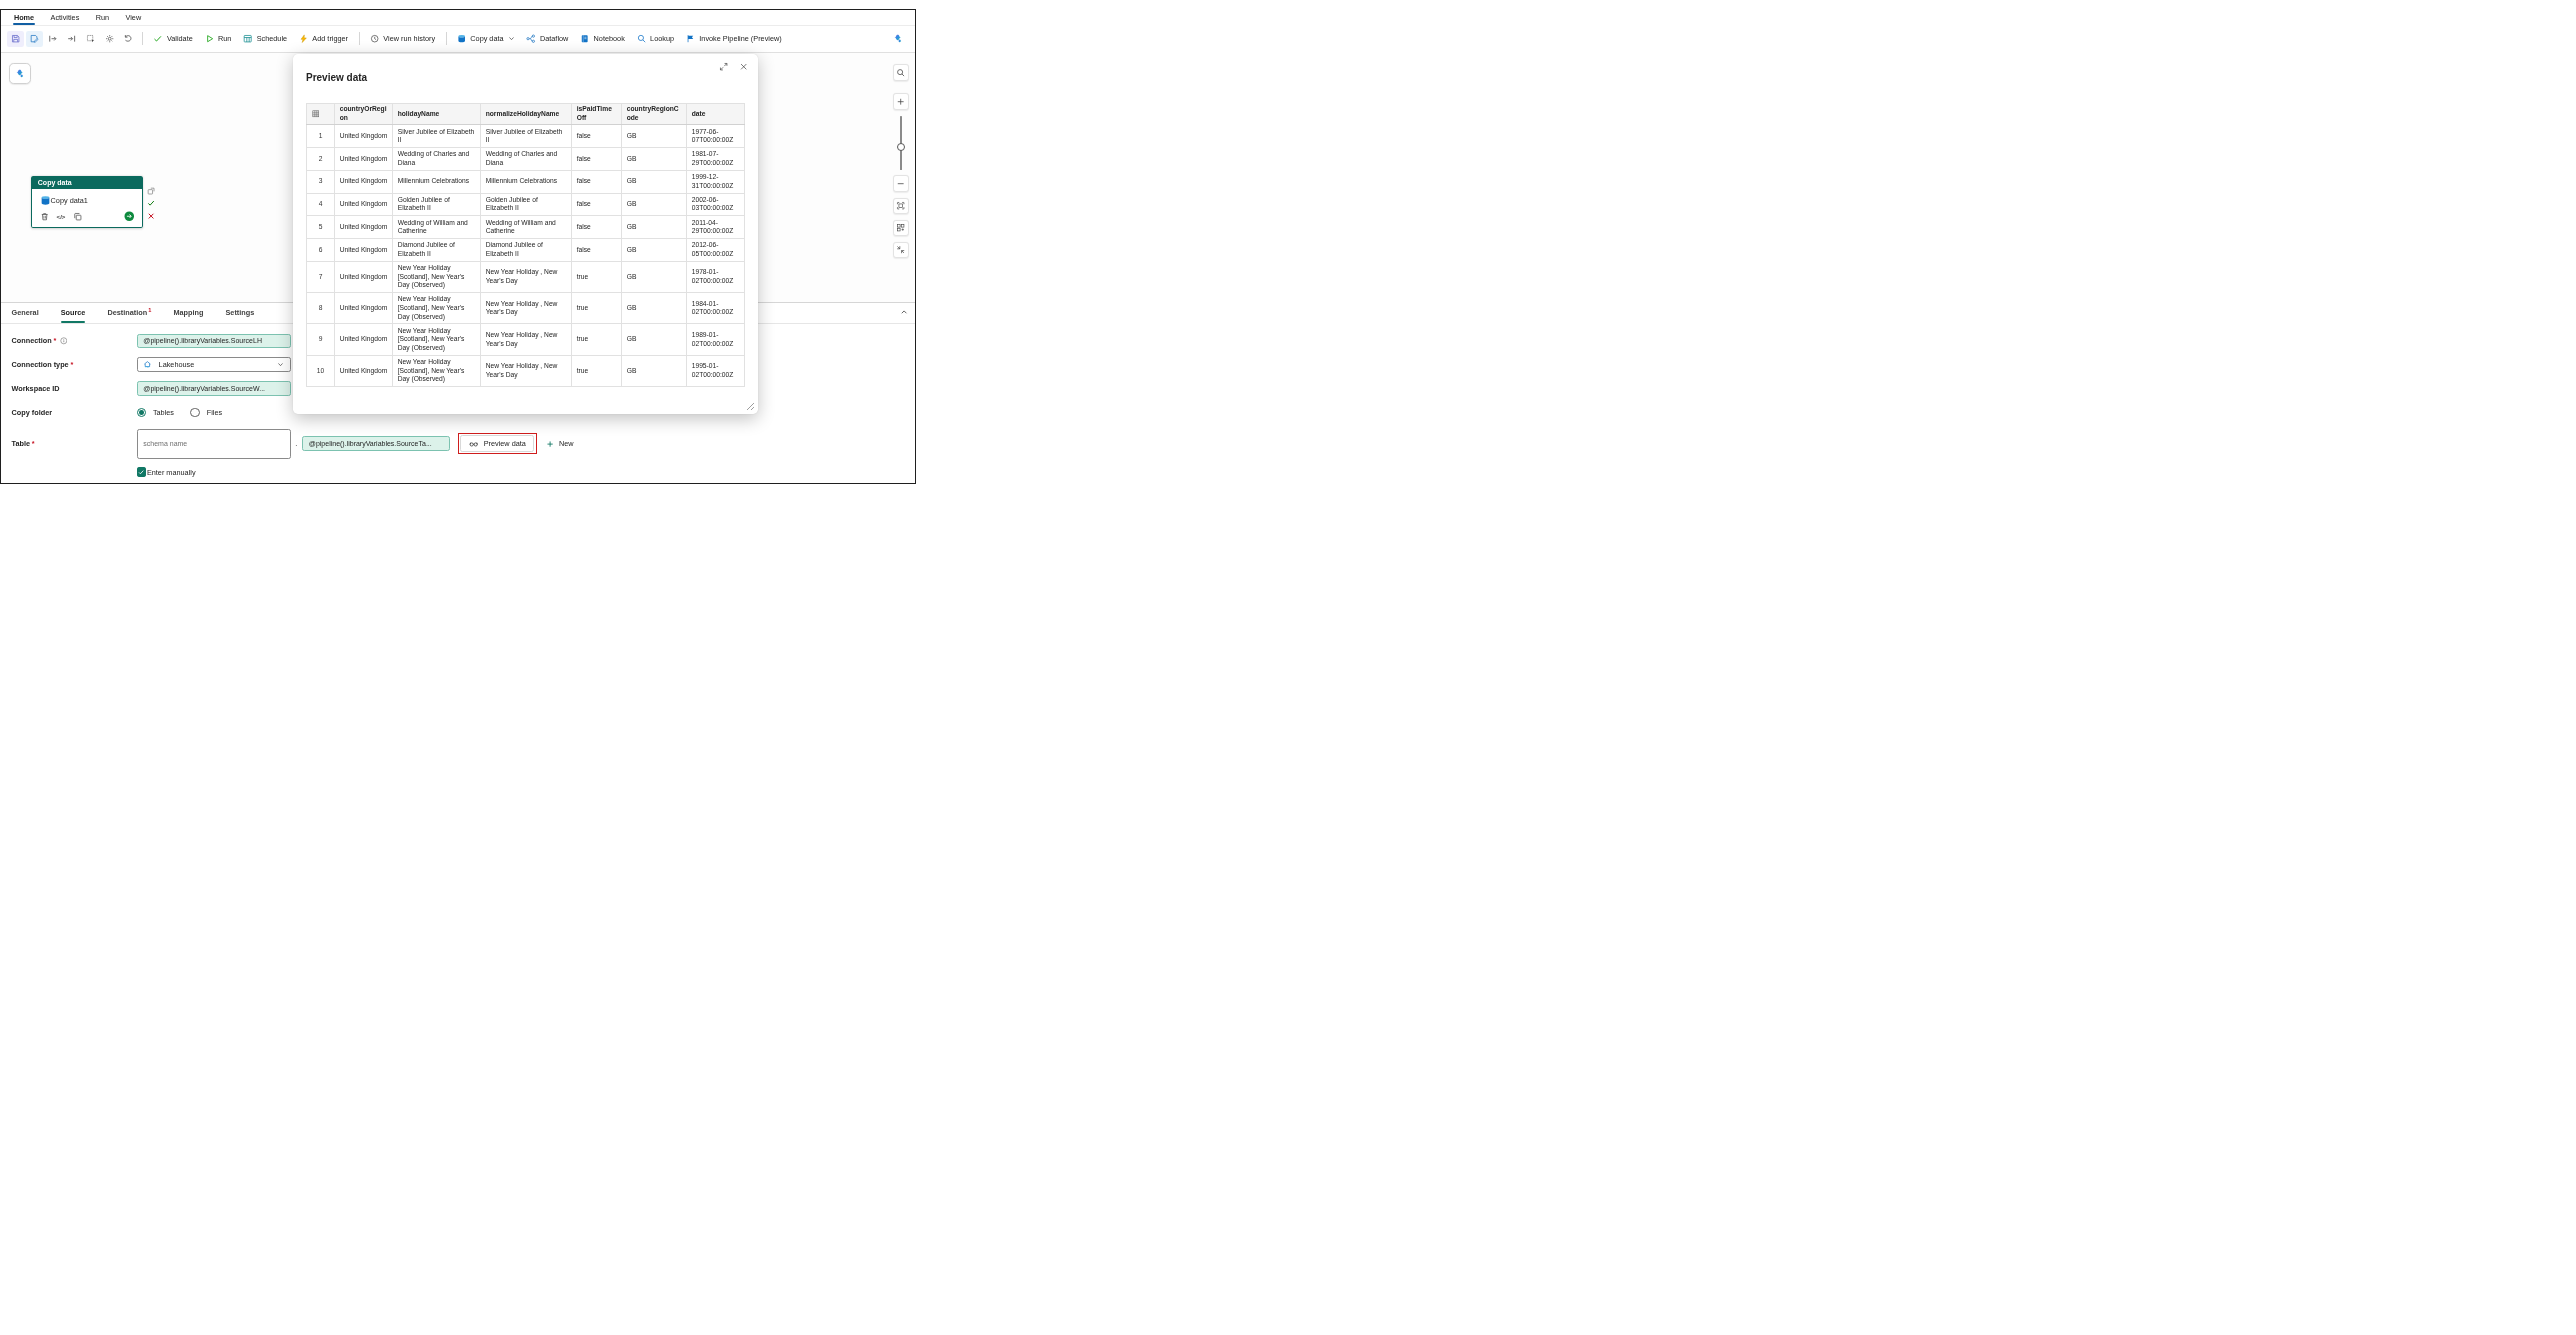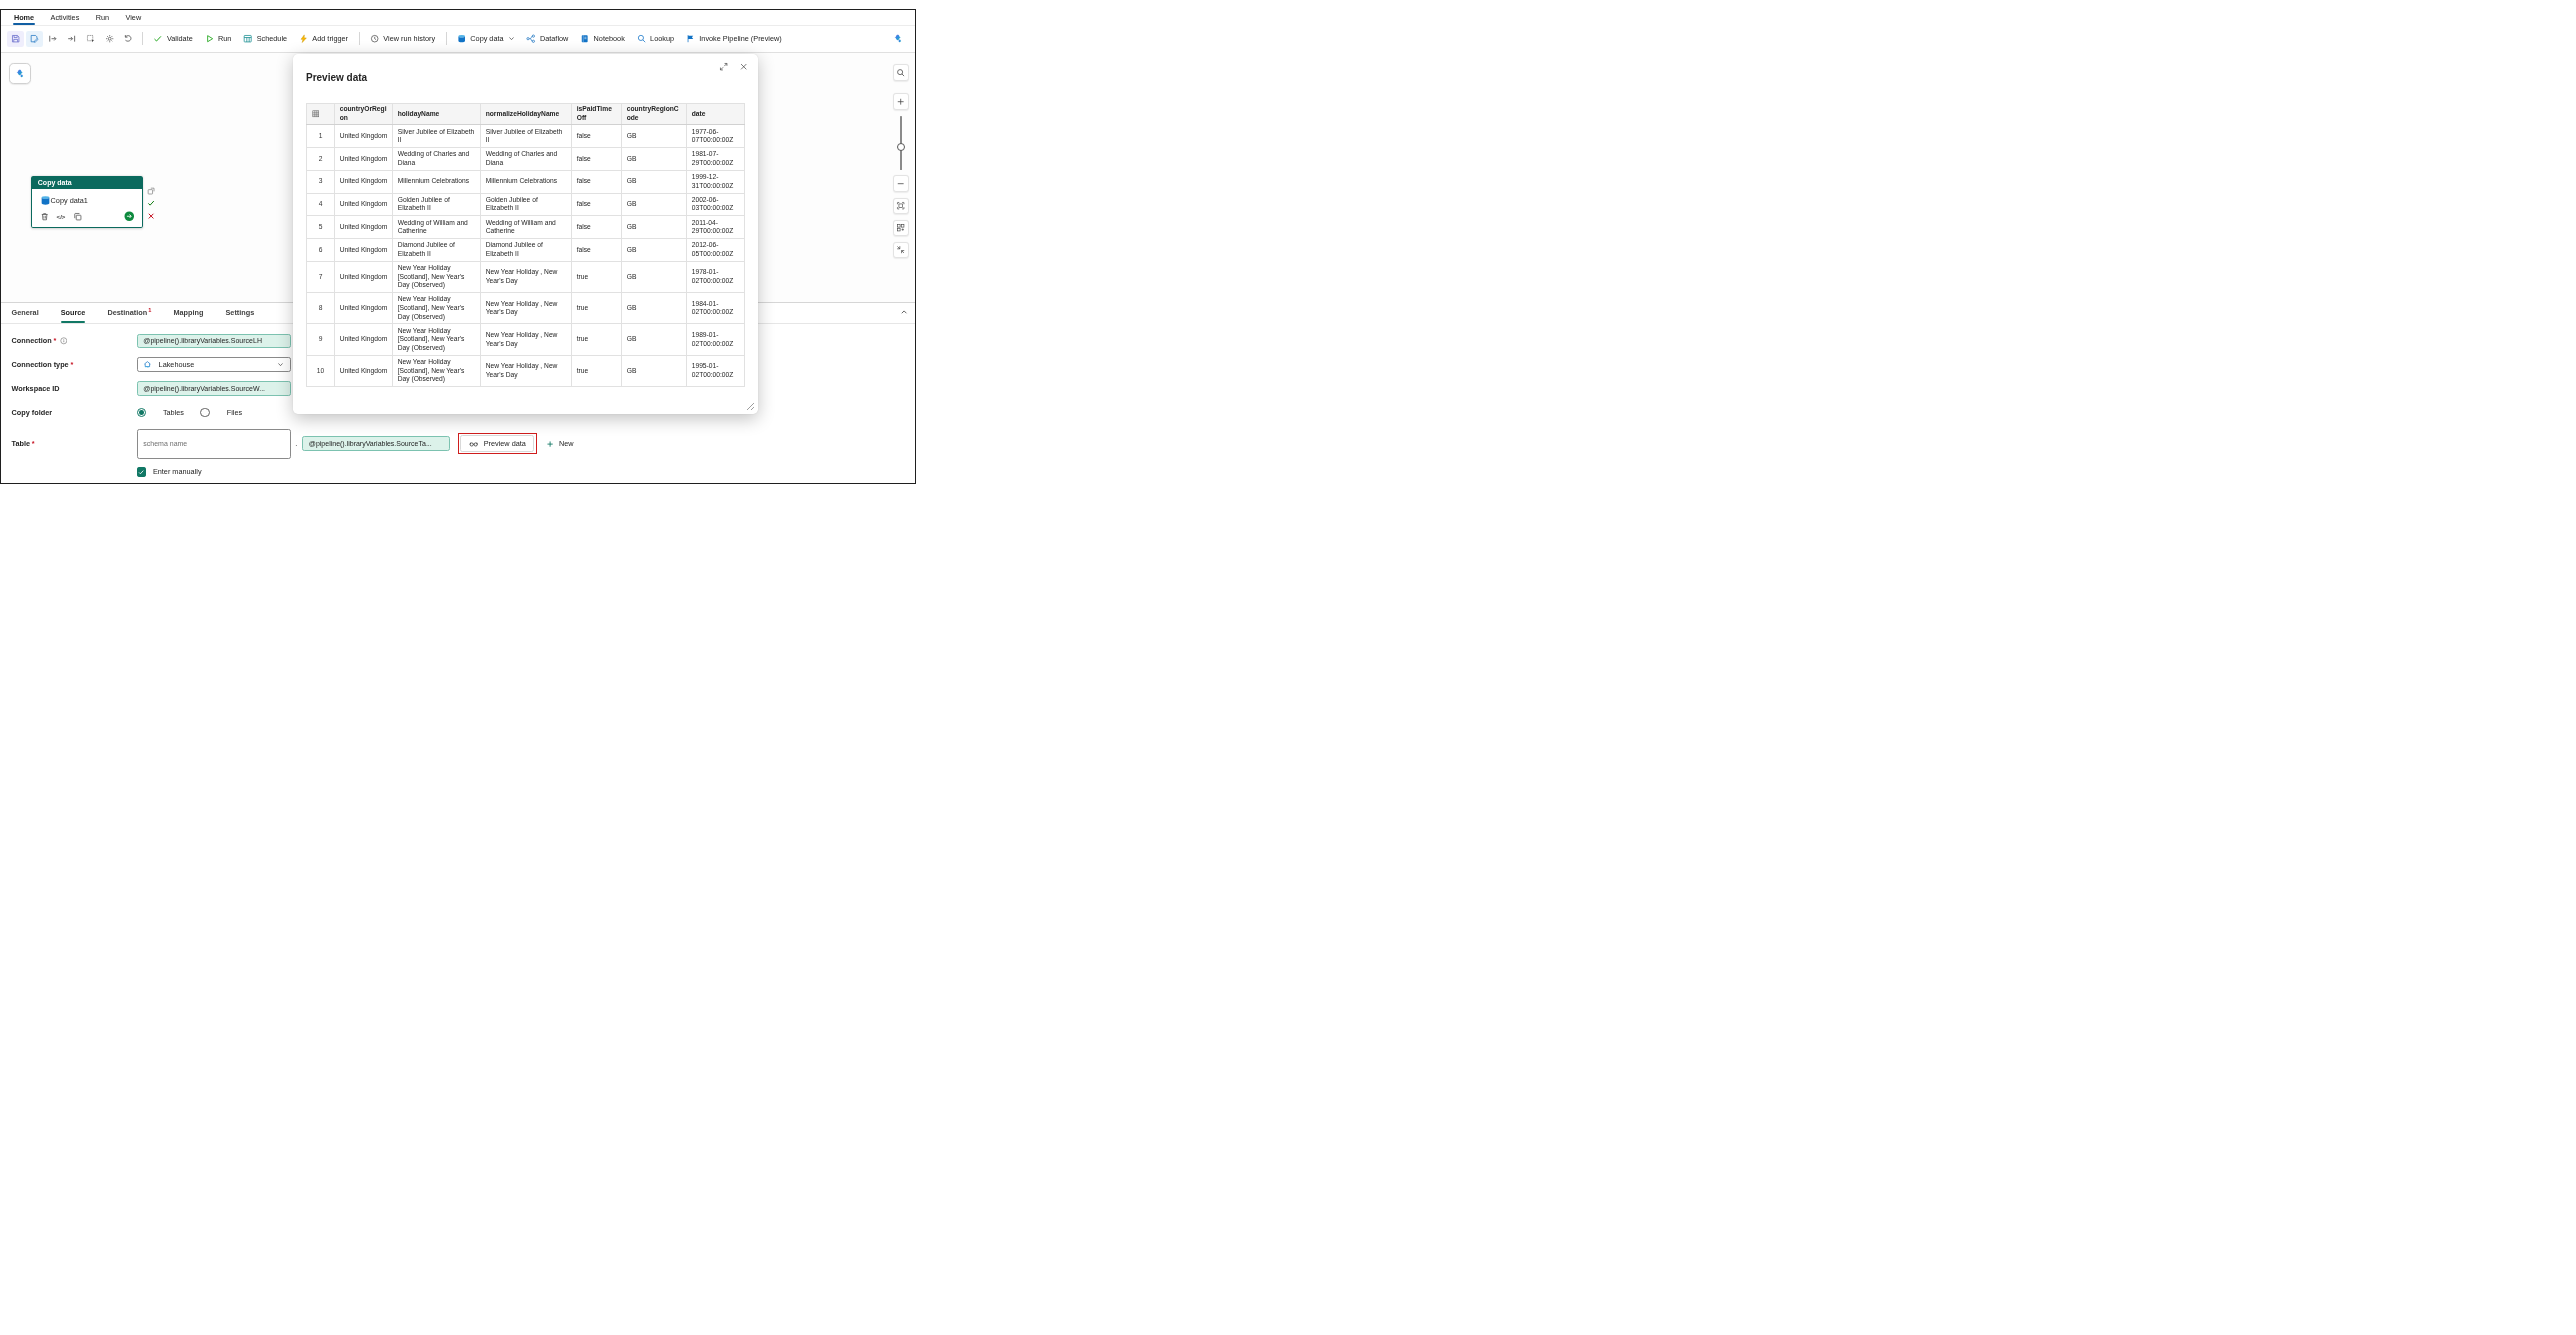--- a/index.html
+++ b/index.html
@@ -58,32 +58,32 @@
   .form { padding: 9.4px 10.5px 0; }
   .form-row { display: flex; align-items: center; margin-bottom: 8.8px; min-height: 15px; }
   .form-label { width: 125px; font-size: 7.3px; font-weight: 600; display: flex; align-items: center; flex: none; }
   .req { color: #c50f1f; margin-left: 1.8px; }
   .info-ic { margin-left: 3.5px; display: flex; }
   .pill { width: 154px; height: 14.6px; display: flex; align-items: center; padding: 0 5.8px; background: #dcf2ea; border: 0.6px solid #7cc2b0; border-radius: 2.3px; font-size: 7px; white-space: nowrap; overflow: hidden; }
   .pill.table-pill { width: 148px; }
   .dropdown { width: 154px; height: 15px; display: flex; align-items: center; gap: 7px; padding: 0 5.3px; border: 0.6px solid #8a8a8a; border-radius: 2.3px; background: #fff; font-size: 7.3px; }
   .dd-chevron { margin-left: auto; display: flex; }
   .radio-group { display: flex; gap: 16.4px; align-items: center; font-size: 7.3px; }
-  .radio-opt { display: flex; gap: 17px; }
+  .radio-opt { display: flex; gap: 7px; }
   .radio { width: 9.4px; height: 9.4px; border-radius: 50%; border: 0.6px solid #616161; background: #fff; display: flex; align-items: center; justify-content: center; flex: none; }
   .radio.checked { border: 0.6px solid #117865; }
   .radio-dot { width: 4.7px; height: 4.7px; border-radius: 50%; background: #117865; }
   .text-input { width: 154px; height: 30px; border: 0.6px solid #8a8a8a; border-radius: 2.3px; padding: 0 5.8px; font-size: 7px; font-family: inherit; color: #242424; }
   .text-input::placeholder { color: #707070; }
   .dot-sep { margin: 0 4.7px; font-size: 7.6px; }
   .gap14 { width: 8.2px; flex: none; }
   .preview-wrap { border: 1.2px solid #cf1d1d; padding: 1.2px; margin-right: 9.4px; flex: none; }
   .preview-btn { display: flex; align-items: center; gap: 5.3px; padding: 2.9px 7.6px; background: #fff; border: 0.6px solid #d9d9d9; border-radius: 2.3px; font-size: 7.3px; }
   .new-btn { display: flex; align-items: center; gap: 4.7px; font-size: 7.3px; }
-  .checkbox-row { margin-left: 125px; display: flex; gap: 7px; margin-bottom: 10.5px; font-size: 7.3px; }
+  .checkbox-row { margin-left: 125px; display: flex; align-items: center; gap: 1px; margin-bottom: 10.5px; font-size: 7.3px; }
   .checkbox { width: 9.4px; height: 9.4px; background: #117865; border: 0.6px solid #117865; border-radius: 1.8px; display: flex; align-items: center; justify-content: center; flex: none; }
   .advanced-row { display: flex; align-items: center; gap: 4.1px; font-size: 7.3px; font-weight: 700; margin-top: 3.5px; }
 
   
   .dialog { position: absolute; left: 292px; top: 44px; width: 465px; height: 360px; background: #fff; border-radius: 4.7px; box-shadow: 0 4.7px 17.5px rgba(0,0,0,.24), 0 0 1.2px rgba(0,0,0,.12); z-index: 30; }
   .dialog-title { font-size: 10px; font-weight: 700; padding: 17.5px 13px 0; }
   .dialog-controls { position: absolute; top: 7.6px; right: 9.4px; display: flex; gap: 10.5px; }
   .preview-table { margin: 20px 13px 0; border-collapse: collapse; table-layout: fixed; width: 438px; font-size: 6.7px; }
   .preview-table th, .preview-table td { border: 0.6px solid #e1e1e1; padding: 2.3px 4.7px; text-align: left; vertical-align: middle; word-wrap: break-word; line-height: 1.28; }
   .preview-table thead th { background: #f5f5f5; font-weight: 700; border-bottom: 0.6px solid #d1d1d1; padding: 1.8px 4.7px; }

